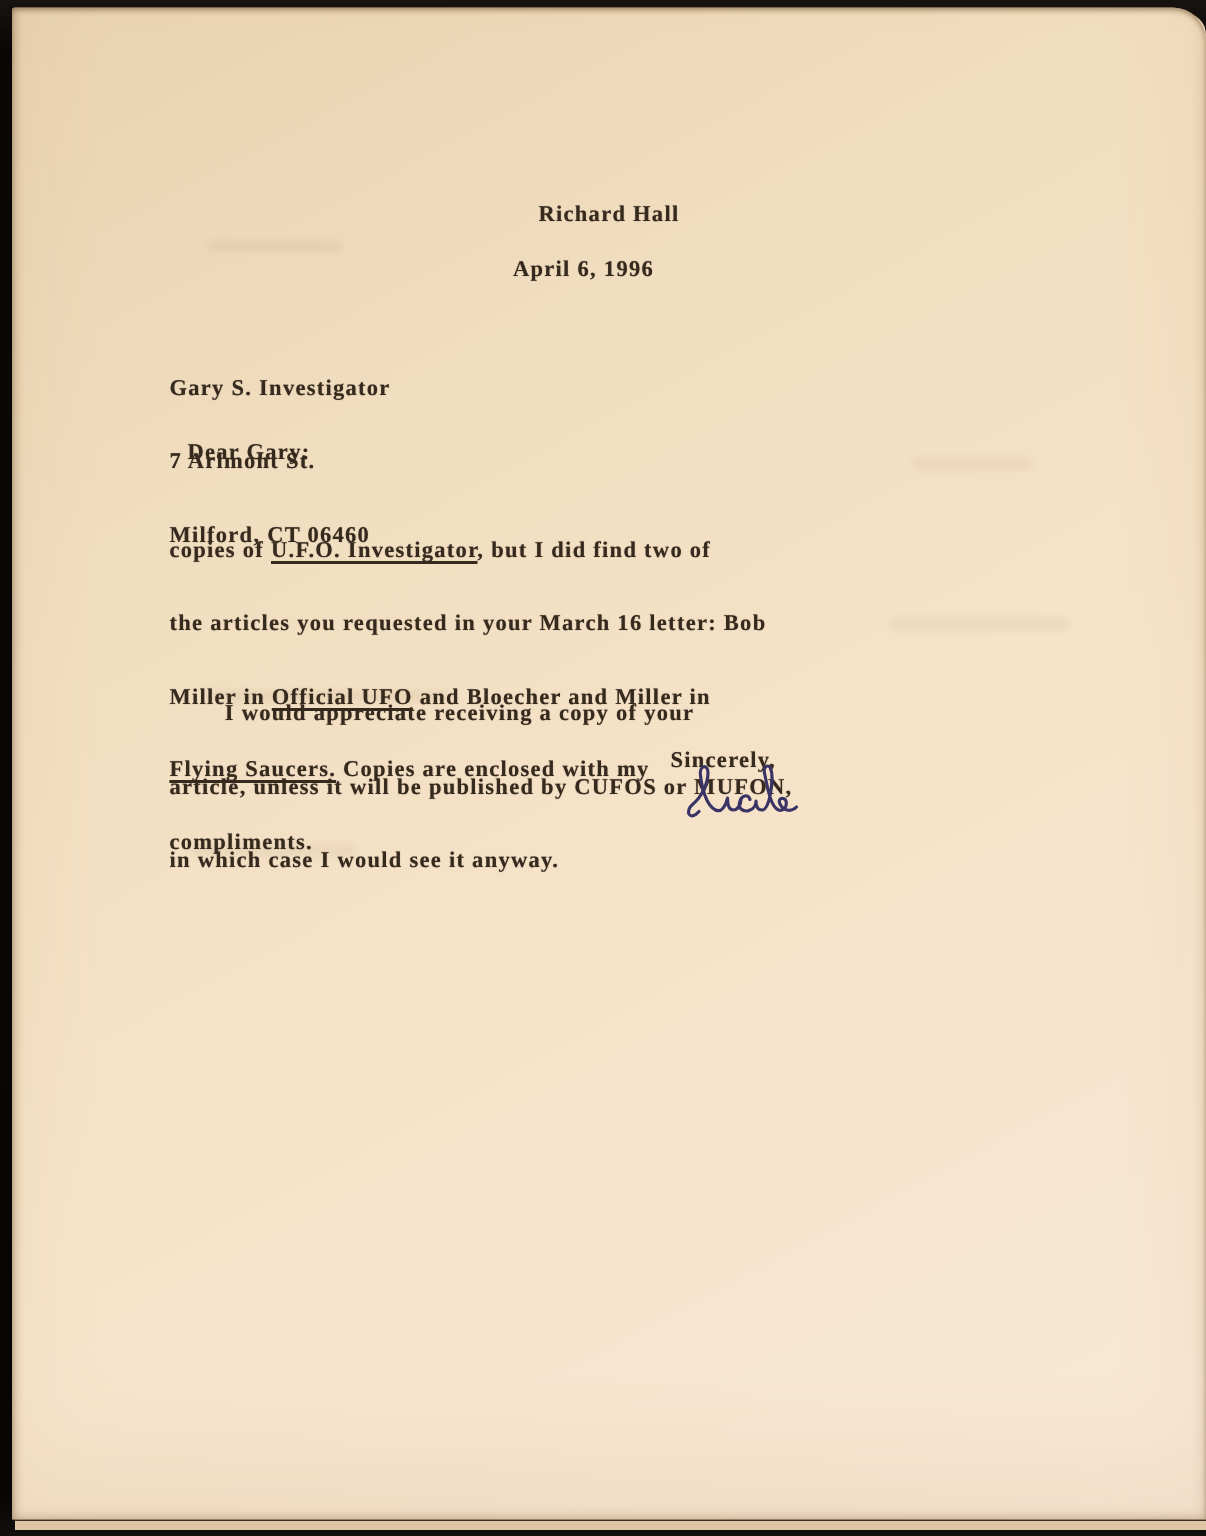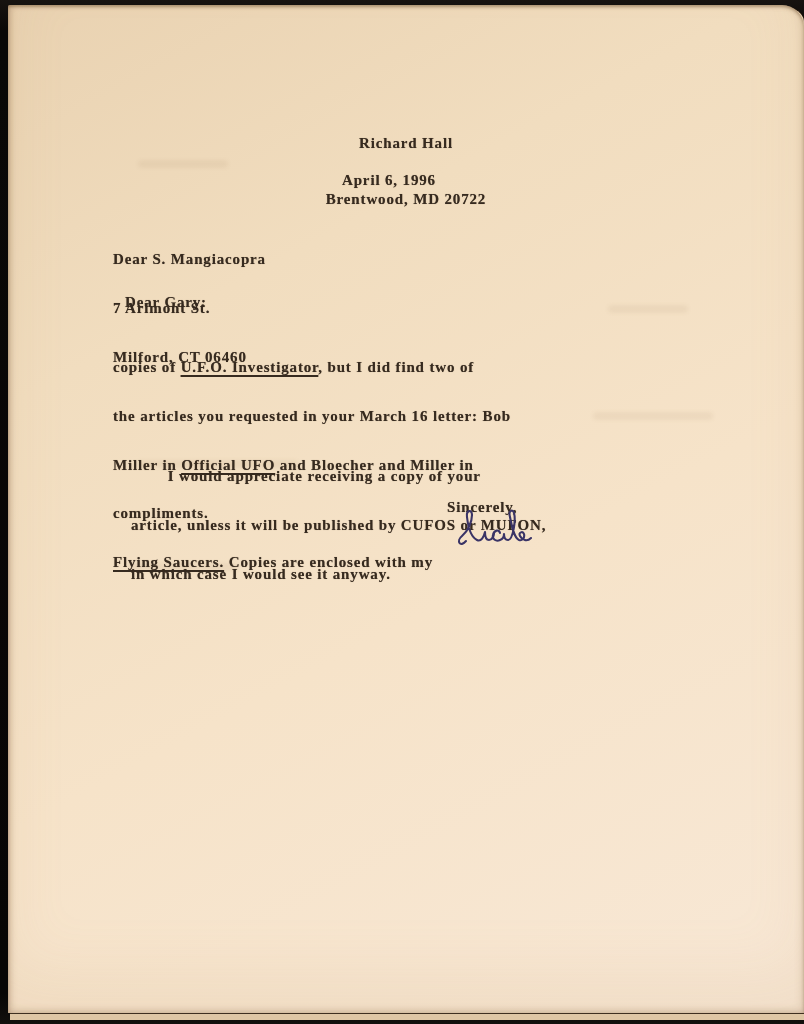--- a/index.html
+++ b/index.html
@@ -57,21 +57,21 @@
     line-height: 16.2px;
     white-space: pre;
     text-shadow: 0 0 0.7px rgba(55,40,25,0.55);
   }
   .center { left: 0; width: 796px; text-align: center; }
   .sender-block { top: 92px; line-height: 18.5px; }
   .date-line { left: 334px; top: 167px; }
   .recipient-block { left: 105px; top: 214px; }
   .salutation-line { left: 105px; top: 289px; margin-left: 12px; }
   .para-1 { left: 105px; top: 322px; }
-  .para-2 { left: 105px; top: 431px; margin-left: 18px; }
+  .para-2 { left: 105px; top: 431px; }
   .closing-line { left: 439px; top: 494px; }
   .u { text-decoration: underline; text-decoration-thickness: 1.5px; text-underline-offset: 3px; }
   .signature {
     position: absolute;
     left: 448px; top: 502px;
     width: 96px; height: 46px;
   }
   .signature path {
     fill: none;
     stroke: #3a3466;
@@ -101,39 +101,38 @@
   <div class="paper" role="document">
 
     <div class="smudge" style="left:585px; top:407px; width:120px;"></div>
     <div class="smudge" style="left:130px; top:455px; width:160px;"></div>
     <div class="smudge" style="left:120px; top:558px; width:110px;"></div>
     <div class="smudge" style="left:600px; top:300px; width:80px;"></div>
     <div class="smudge" style="left:130px; top:155px; width:90px;"></div>
 
     <div class="txt center sender-block">
       <div>Richard Hall</div>
-      <div>Brentwood, MD 20722</div>
     </div>
 
     <div class="txt date-line">April 6, 1996</div>
 
     <div class="txt recipient-block">
-      <div>Dear S. Mangiacopra</div>
+      <div>Gary S. Investigator</div>
       <div>7 Arlmont St.</div>
       <div>Milford, CT 06460</div>
     </div>
 
     <div class="txt salutation-line">Dear Gary:</div>
 
     <div class="txt para-1">
       <div><span>copies of </span><span class="u">U.F.O. Investigator</span><span>, but I did find two of</span></div>
       <div><span>the articles you requested in your March 16 letter: Bob</span></div>
       <div><span>Miller in </span><span class="u">Official UFO</span><span> and Bloecher and Miller in</span></div>
+      <div><span class="u">Flying Saucers.</span><span> Copies are enclosed with my</span></div>
       <div><span>compliments.</span></div>
-      <div><span class="u">Flying Saucers.</span><span> Copies are enclosed with my</span></div>
     </div>
 
     <div class="txt para-2">
       <div>        I would appreciate receiving a copy of your</div>
       <div>article, unless it will be published by CUFOS or MUFON,</div>
       <div>in which case I would see it anyway.</div>
     </div>
 
     <div class="txt closing-line">Sincerely,</div>
 

